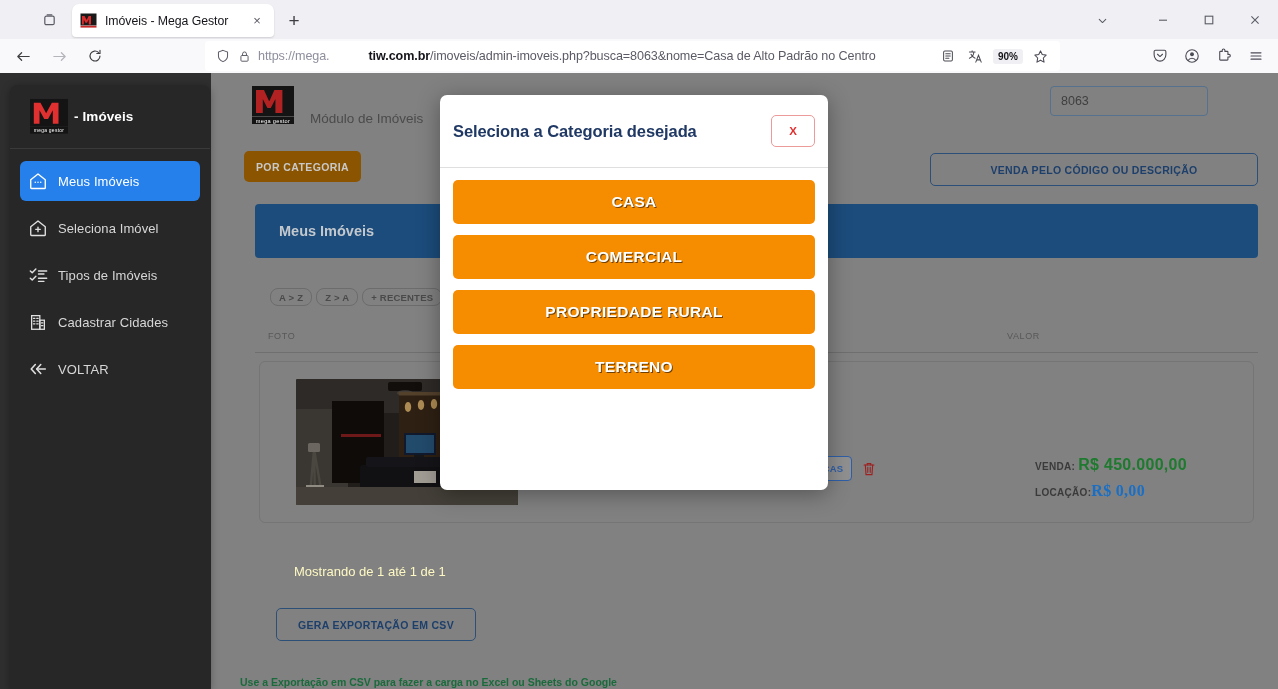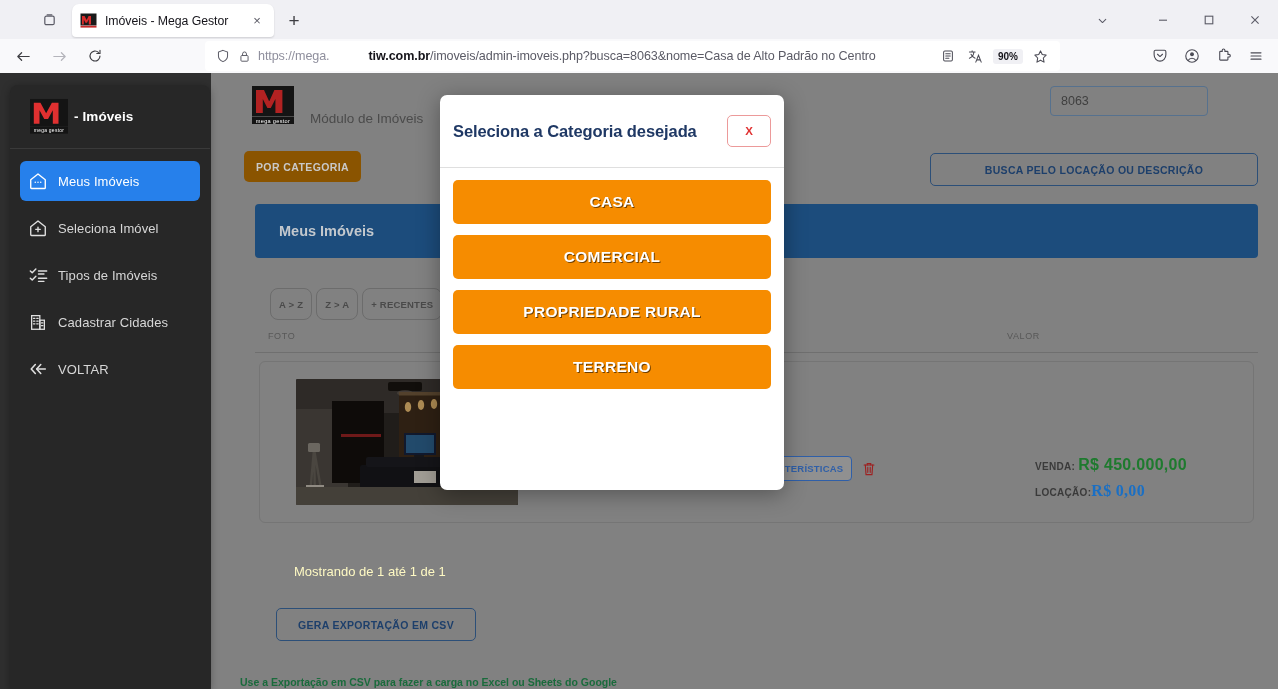--- a/index.html
+++ b/index.html
@@ -173,21 +173,21 @@
   .blue-bar {
     position: absolute; left: 33px; top: 131px;
     width: 1003px; height: 54px;
     background: #1c4c7c; border-radius: 4px;
     display: flex; align-items: center; padding: 0 24px;
   }
   .blue-bar-title { color: #c3c8cd; font-size: 14.5px; font-weight: 700; }
   .sort-row { position: absolute; left: 48px; top: 215px; display: flex; gap: 4px; }
   .sort-btn {
     border: 1px solid #6c6c6c; border-radius: 8px;
-    height: 32px; padding: 0 8px;
+    height: 18px; padding: 0 8px;
     display: flex; align-items: center;
     color: #4a4a4a; font-size: 9.5px; font-weight: 700; letter-spacing: .2px;
   }
   .col-heads { position: absolute; left: 33px; top: 258px; width: 1003px; height: 22px; border-bottom: 1px solid #6f6f6f; }
   .col-head { position: absolute; top: 0; font-size: 9px; color: #585858; letter-spacing: .6px; }
   .ch-foto  { left: 13px; }
   .ch-valor { left: 752px; }
   .listing {
     position: absolute; left: 37px; top: 288px;
     width: 995px; height: 162px;
@@ -228,21 +228,21 @@
     border: 1px solid #2c4f78; border-radius: 5px;
     color: #1d3f6b; font-size: 10.5px; font-weight: 700; letter-spacing: .3px;
     display: flex; align-items: center; justify-content: center;
   }
   .csv-note { position: absolute; left: 18px; top: 603px; font-size: 10.5px; font-weight: 700; color: #1a6b3c; }
 
   
   .overlay { position: absolute; left: 0; top: 0; width: 1278px; height: 616px; background: rgba(0,0,0,0); }
   .modal {
     position: absolute; left: 440px; top: 22px;
-    width: 344px; height: 395px;
+    width: 388px; height: 395px;
     background: #ffffff; border-radius: 7px;
     box-shadow: 0 4px 22px rgba(0,0,0,.35);
     display: flex; flex-direction: column;
   }
   .modal-head {
     height: 73px; flex: 0 0 73px;
     border-bottom: 1px solid #dfdfdf;
     display: flex; align-items: center; justify-content: space-between;
     padding: 0 13px 0 13px;
   }
@@ -483,21 +483,21 @@
             <text x="23" y="36.6" font-family="Liberation Sans, sans-serif" font-size="5.6" fill="#ffffff" text-anchor="middle" letter-spacing="0.3">mega gestor</text>
           </svg>
         </span>
         <span class="mod-title">Módulo de Imóveis</span>
       </div>
 
       <div class="btn-cat">POR CATEGORIA</div>
 
       <div class="code-input">8063</div>
 
-      <div class="btn-busca">BUSCA PELO LOCAÇÃO OU DESCRIÇÃO</div>
+      <div class="btn-busca">VENDA PELO CÓDIGO OU DESCRIÇÃO</div>
 
       <div class="blue-bar">
         <span class="blue-bar-title">Meus Imóveis</span>
       </div>
 
       <div class="sort-row">
         <div class="sort-btn">A &gt; Z</div>
         <div class="sort-btn">Z &gt; A</div>
         <div class="sort-btn">+ RECENTES</div>
       </div>

